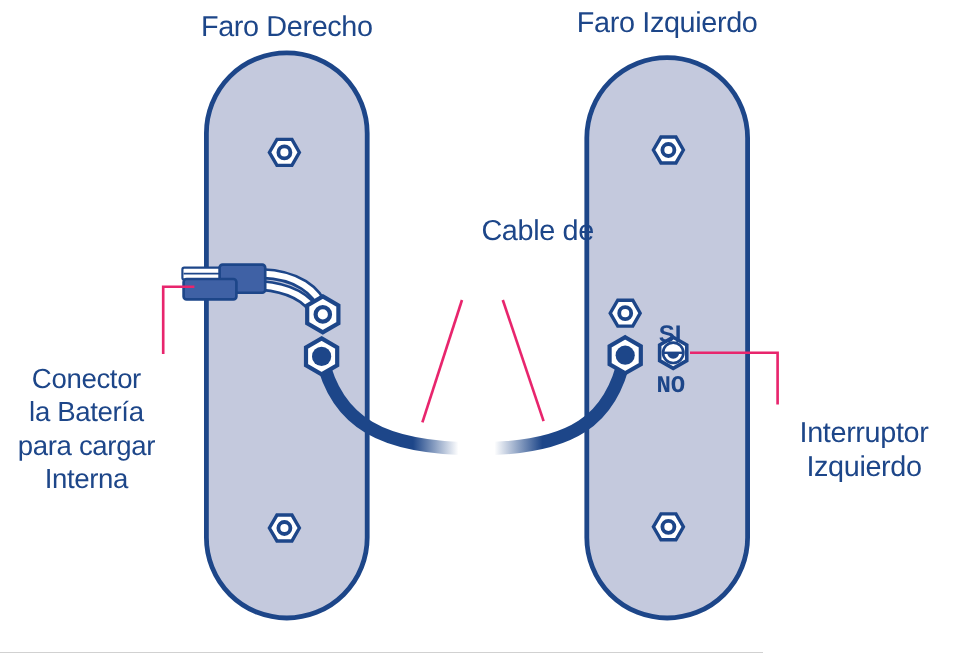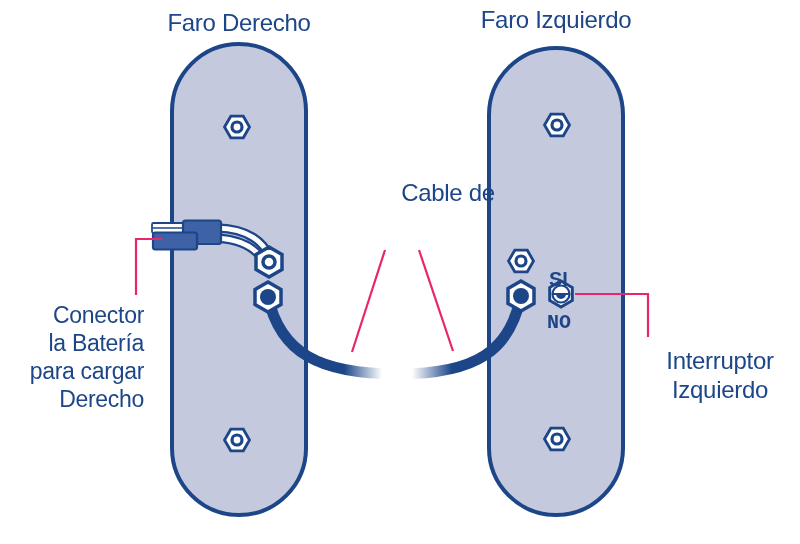--- a/index.html
+++ b/index.html
@@ -130,25 +130,25 @@
   </svg>
 
   <div class="lbl title" style="left:119px; top:10px; width:240px;">Faro Derecho</div>
 
   <div class="lbl title" style="left:436px; top:7px; width:240px;">Faro Izquierdo</div>
 
   <div class="lbl cable-lbl" style="left:304px; top:179px; width:200px;">
     <div>Cable de</div>
   </div>
 
-  <div class="lbl connector-lbl" style="left:0px; top:301px; width:144px;">
+  <div class="lbl connector-lbl" style="left:0px; top:301px; width:144px;text-align:center;">
     <div>Conector</div>
     <div>la Batería</div>
     <div>para cargar</div>
-    <div>Derecho</div>
+    <div>Interna</div>
   </div>
 
   <div class="lbl switch-lbl" style="left:645px; top:346px; width:150px;">
     <div>Interruptor</div>
     <div>Izquierdo</div>
   </div>
 
   <div class="lbl sino" style="left:549px; top:252px;margin-top:16px;">SI</div>
 
   <div class="lbl sino" style="left:547px; top:311px;font-family:Liberation Mono, monospace;">NO</div>

